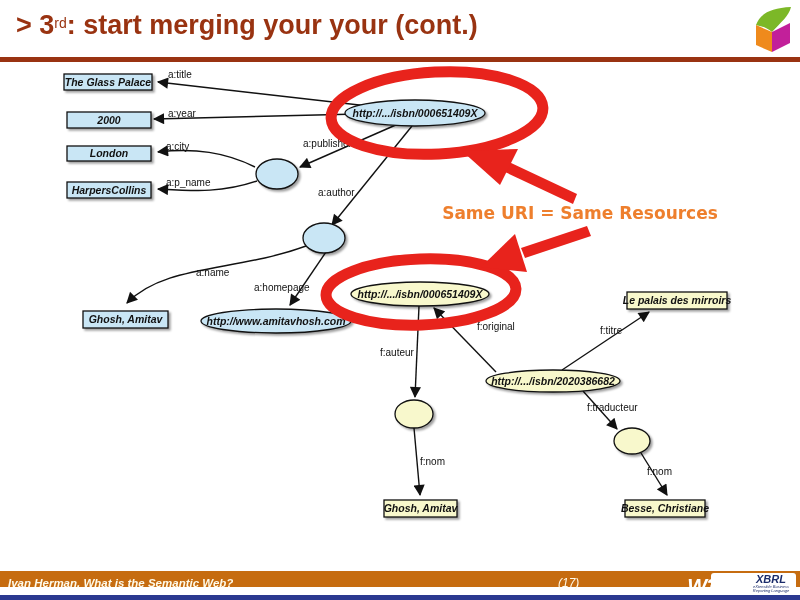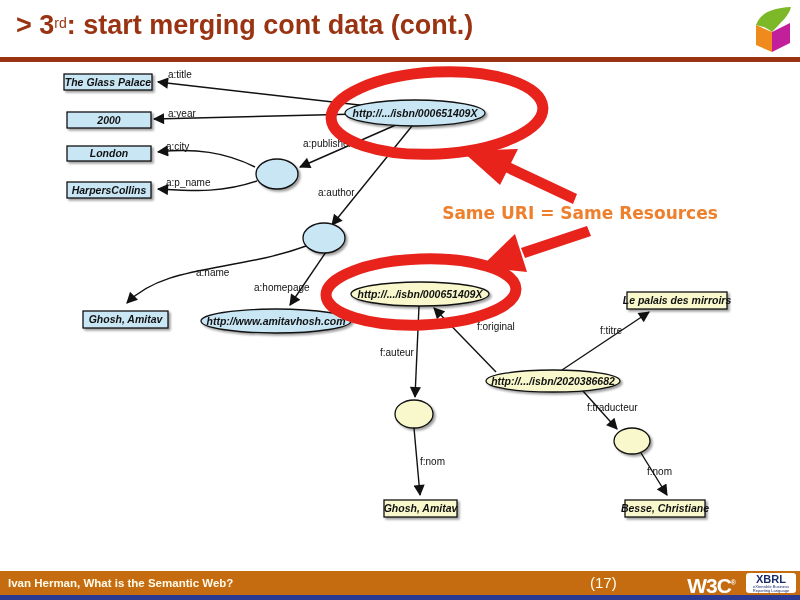--- a/index.html
+++ b/index.html
@@ -22,37 +22,37 @@
   .nblue{fill:#C9E6F5;stroke:#111;stroke-width:1.3px;}
   .nyellow{fill:#F8F8CC;stroke:#111;stroke-width:1.3px;}
   .edge{fill:none;stroke:#111;stroke-width:1.4px;}
   .nodetxt{font:italic bold 10.5px "Liberation Sans",sans-serif;fill:#111;text-anchor:middle;}
   .edgetxt{font:10px "Liberation Sans",sans-serif;fill:#111;}
   .red{fill:none;stroke:#E8231C;stroke-width:11px;stroke-linecap:round;}
   .redfill{fill:#E8231C;stroke:none;}
   .same{font:bold 17px "DejaVu Sans",sans-serif;fill:#EE7F2D;text-anchor:middle;}
 
   
-  .foot{position:absolute;top:571px;left:0;width:800px;height:29px;background:#C66C10;}
+  .foot{position:absolute;top:571px;left:0;width:800px;height:16px;background:#C66C10;font-style:italic;}
   .foot .credit{position:absolute;left:8px;top:0;line-height:24px;font-size:11.5px;font-weight:bold;color:#FFFBEA;}
-  .foot .page{position:absolute;left:590px;top:0;line-height:24px;font-size:15px;color:#FFFBEA;}
+  .foot .page{position:absolute;left:558px;top:0;line-height:24px;font-size:12px;color:#FFFBEA;}
   .w3c{position:absolute;right:64px;top:0;line-height:24px;color:#fff;font-size:21px;font-weight:bold;letter-spacing:-1px;}
   .w3c sup{font-size:7px;letter-spacing:0;}
-  .xbrl{position:absolute;right:4px;top:2px;width:50px;height:20px;background:#fff;border-radius:3px;text-align:center;overflow:hidden;}
+  .xbrl{position:absolute;right:4px;top:2px;width:50px;height:20px;background:#fff;border-radius:3px;text-align:center;overflow:hidden;padding-left:35px;}
   .xbrl .x{font-size:11px;font-weight:bold;color:#1B2C6B;line-height:11px;display:block;margin-top:1px;}
   .xbrl .s{font-size:4px;color:#1B2C6B;line-height:4px;display:block;}
   .navy{position:absolute;top:595px;left:0;width:800px;height:5px;background:#2B3990;}
 </style>
 </head>
 <body>
 
 <div class="slide">
 
   <div class="hdr">
-    <span class="t">&gt; 3</span><sup>rd</sup><span class="t">: start merging cont data (cont.)</span>
+    <span class="t">&gt; 3</span><sup>rd</sup><span class="t">: start merging your your (cont.)</span>
   </div>
   <svg class="cube" viewBox="0 0 40 48">
     <path d="M2,20 C6,9 16,3 37,2 C35,11 27,17 18,27 C12,22 6,21 2,20 Z" fill="#7CB827"></path>
     <polygon points="2,20 18,27 18,47 2,40" fill="#EF8A1C"></polygon>
     <polygon points="18,27 36,18 36,38 18,47" fill="#C2209A"></polygon>
   </svg>
   <div class="rule"></div>
 
   <svg class="diagram" viewBox="0 0 800 600">
     <defs>

